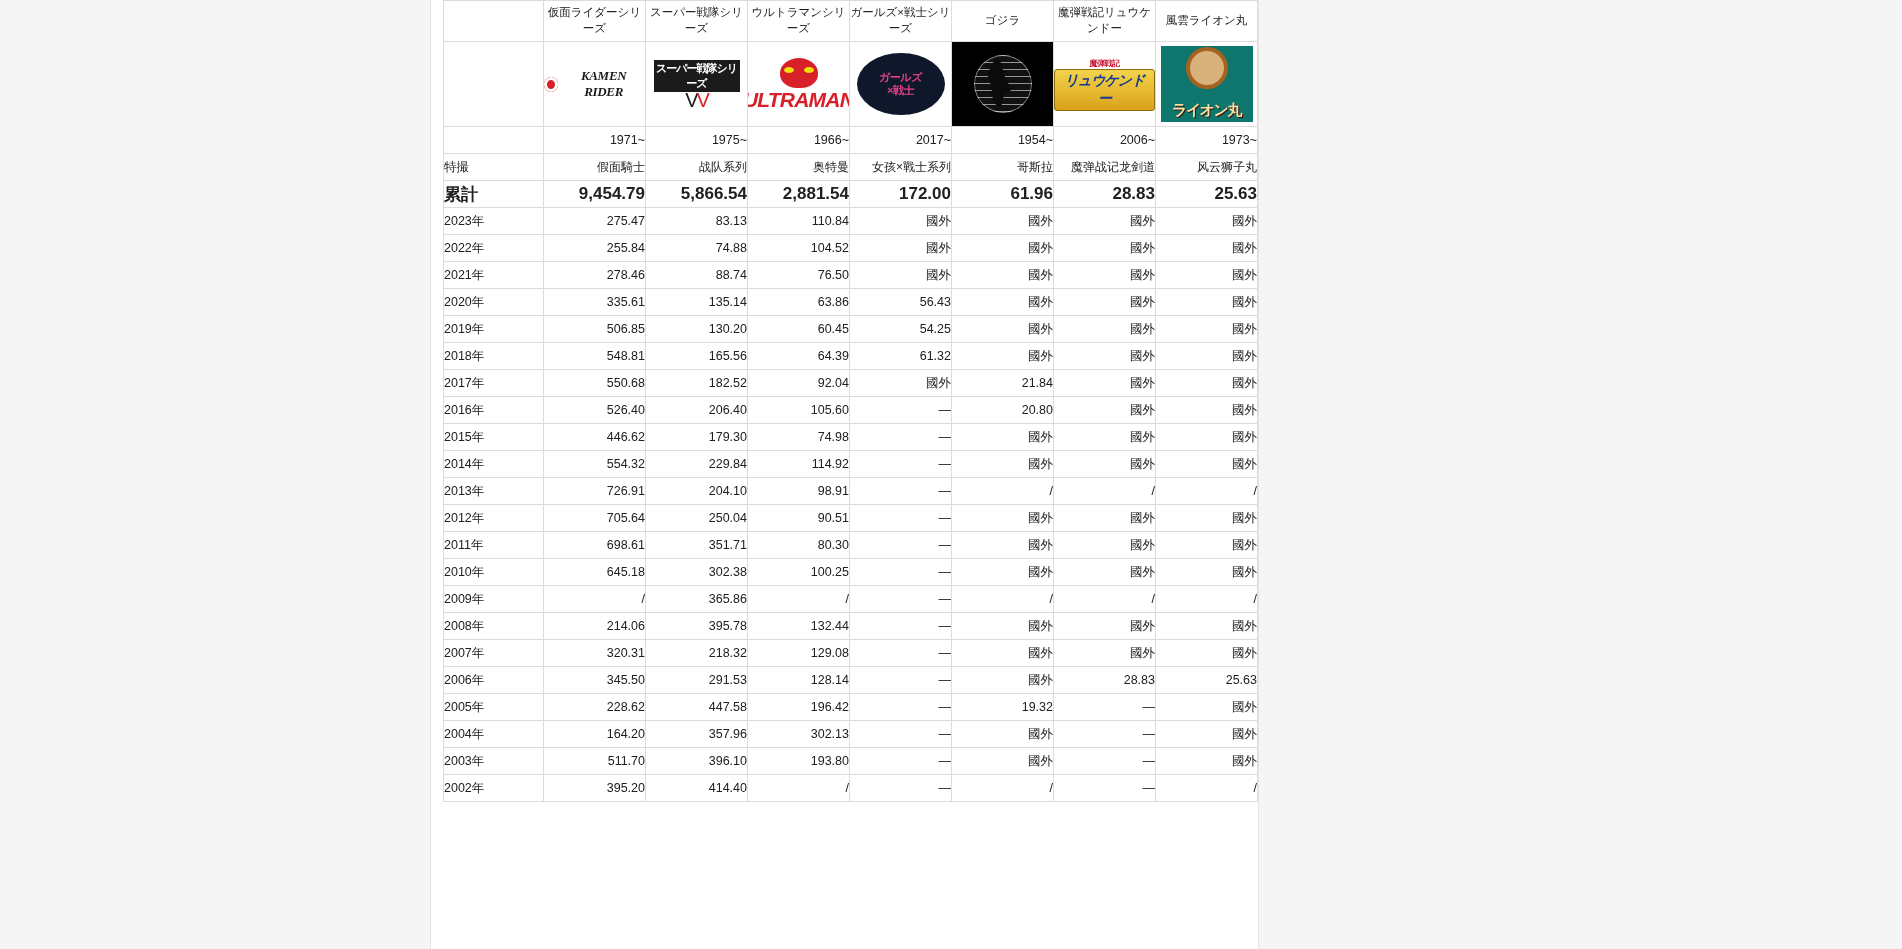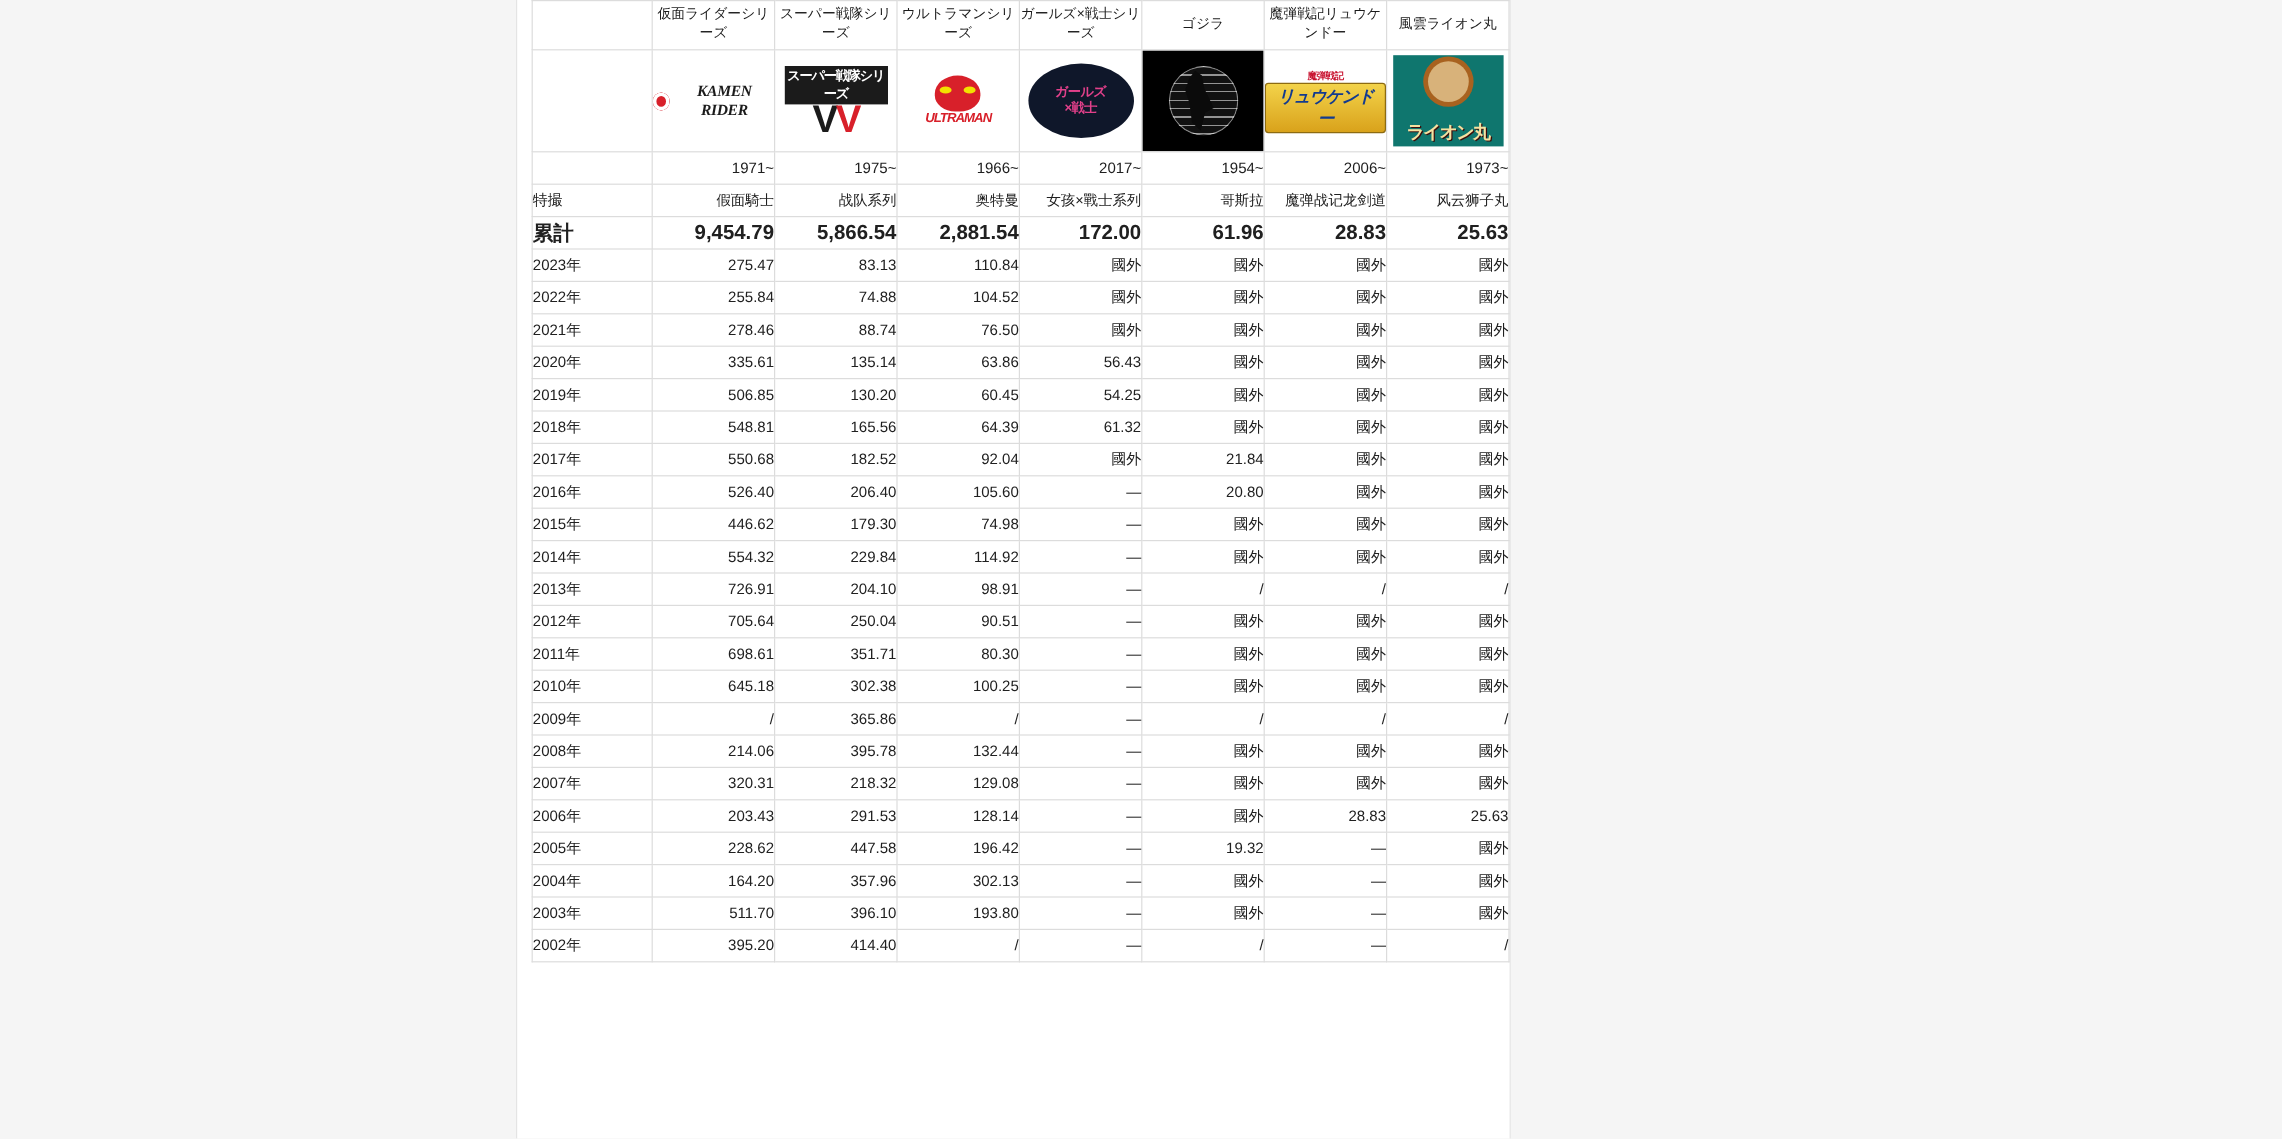--- a/index.html
+++ b/index.html
@@ -90,22 +90,22 @@
   }
   .ssk-top {
     background: #1b1b1b;
     color: #ffffff;
     font-size: 11px;
     font-weight: bold;
     letter-spacing: -1px;
     padding: 1px 0;
   }
   .ssk-v {
-    font-size: 32px;
-    font-weight: bold;
+    font-size: 20px;
+    font-weight: normal;
     color: #1b1b1b;
     line-height: 0.8;
     letter-spacing: -2px;
   }
   .ssk-v span { color: #d8202a; }
   .logo-um {
     text-align: center;
     line-height: 1;
   }
   .um-head {
@@ -122,21 +122,21 @@
     width: 10px; height: 6px;
     background: #f2e200;
     border-radius: 50%;
   }
   .um-head:before { left: 4px; }
   .um-head:after { right: 4px; }
   .um-text {
     font-family: "Liberation Sans", sans-serif;
     font-weight: bold;
     font-style: italic;
-    font-size: 11px;
+    font-size: 21px;
     color: #d8202a;
     letter-spacing: -0.8px;
   }
   .logo-girls {
     width: 88px; height: 62px;
     background: #0f172a;
     border-radius: 50%;
     display: flex; align-items: center; justify-content: center;
     position: relative;
   }
@@ -534,21 +534,21 @@
           <td class="val">320.31</td>
           <td class="val">218.32</td>
           <td class="val">129.08</td>
           <td class="val">—</td>
           <td class="val">國外</td>
           <td class="val">國外</td>
           <td class="val">國外</td>
         </tr>
         <tr class="data">
           <td class="rowlabel">2006年</td>
-          <td class="val">203.43</td>
+          <td class="val">345.50</td>
           <td class="val">291.53</td>
           <td class="val">128.14</td>
           <td class="val">—</td>
           <td class="val">國外</td>
           <td class="val">28.83</td>
           <td class="val">25.63</td>
         </tr>
         <tr class="data">
           <td class="rowlabel">2005年</td>
           <td class="val">228.62</td>

